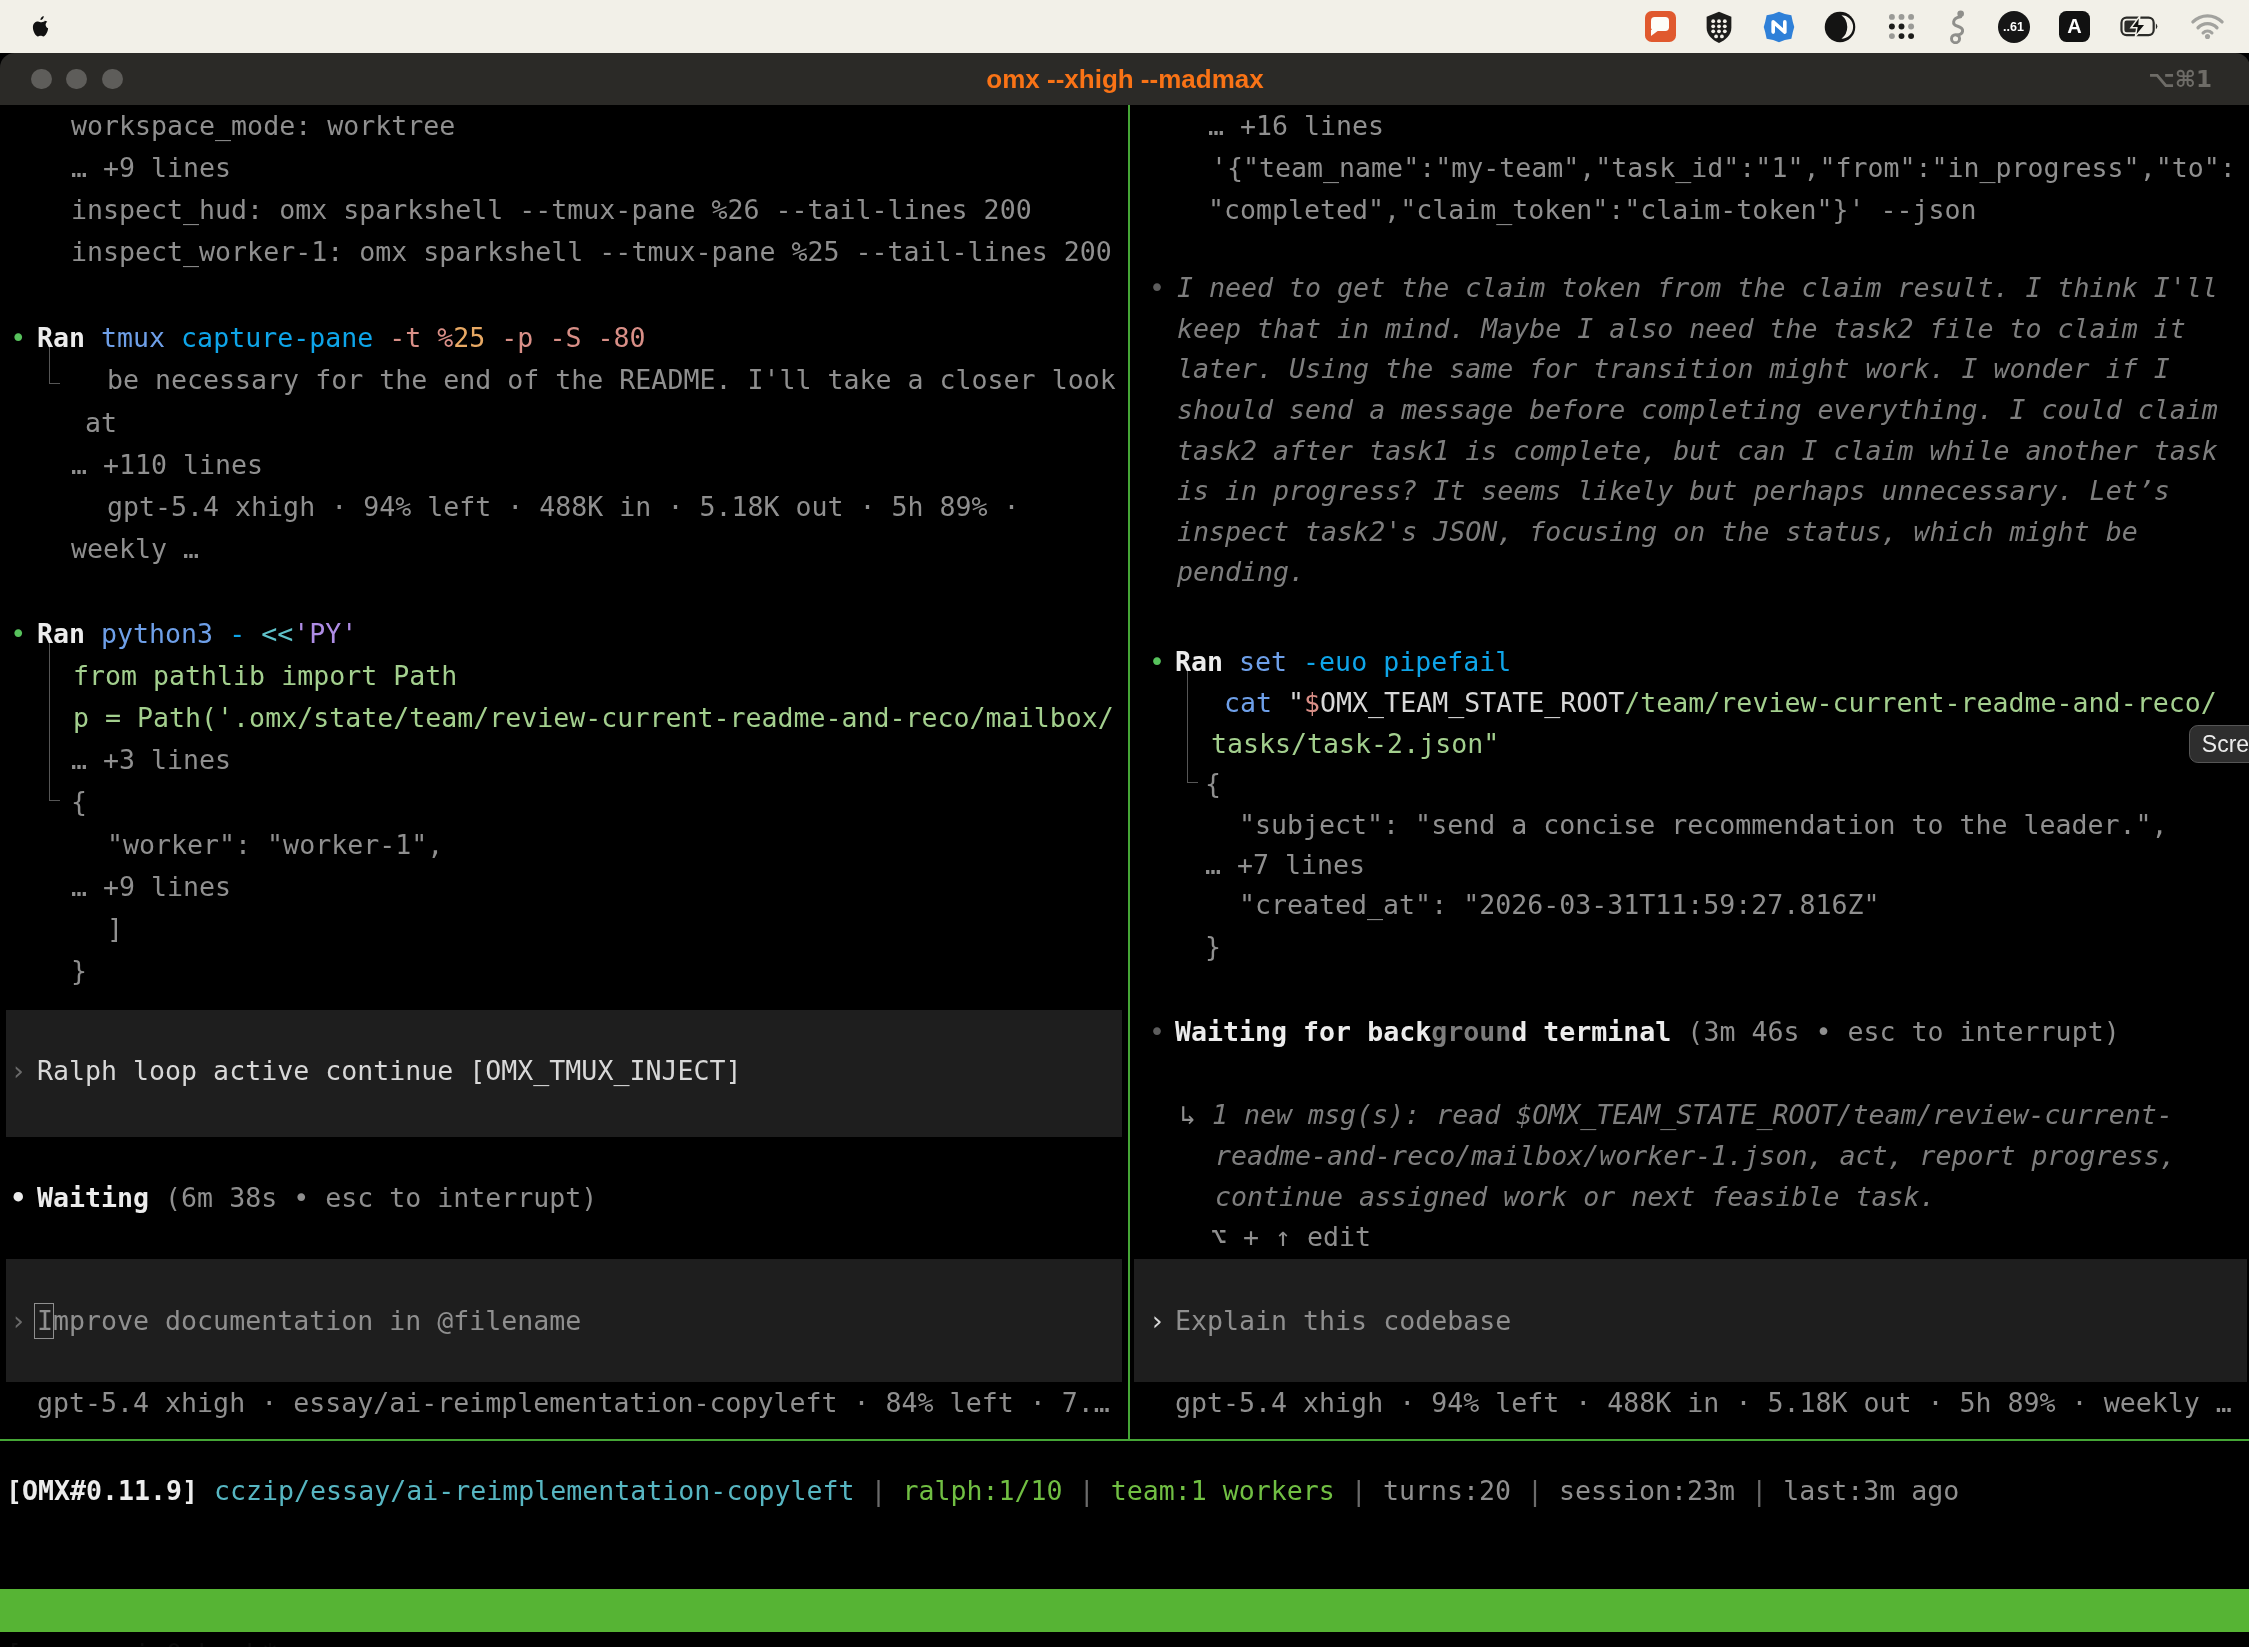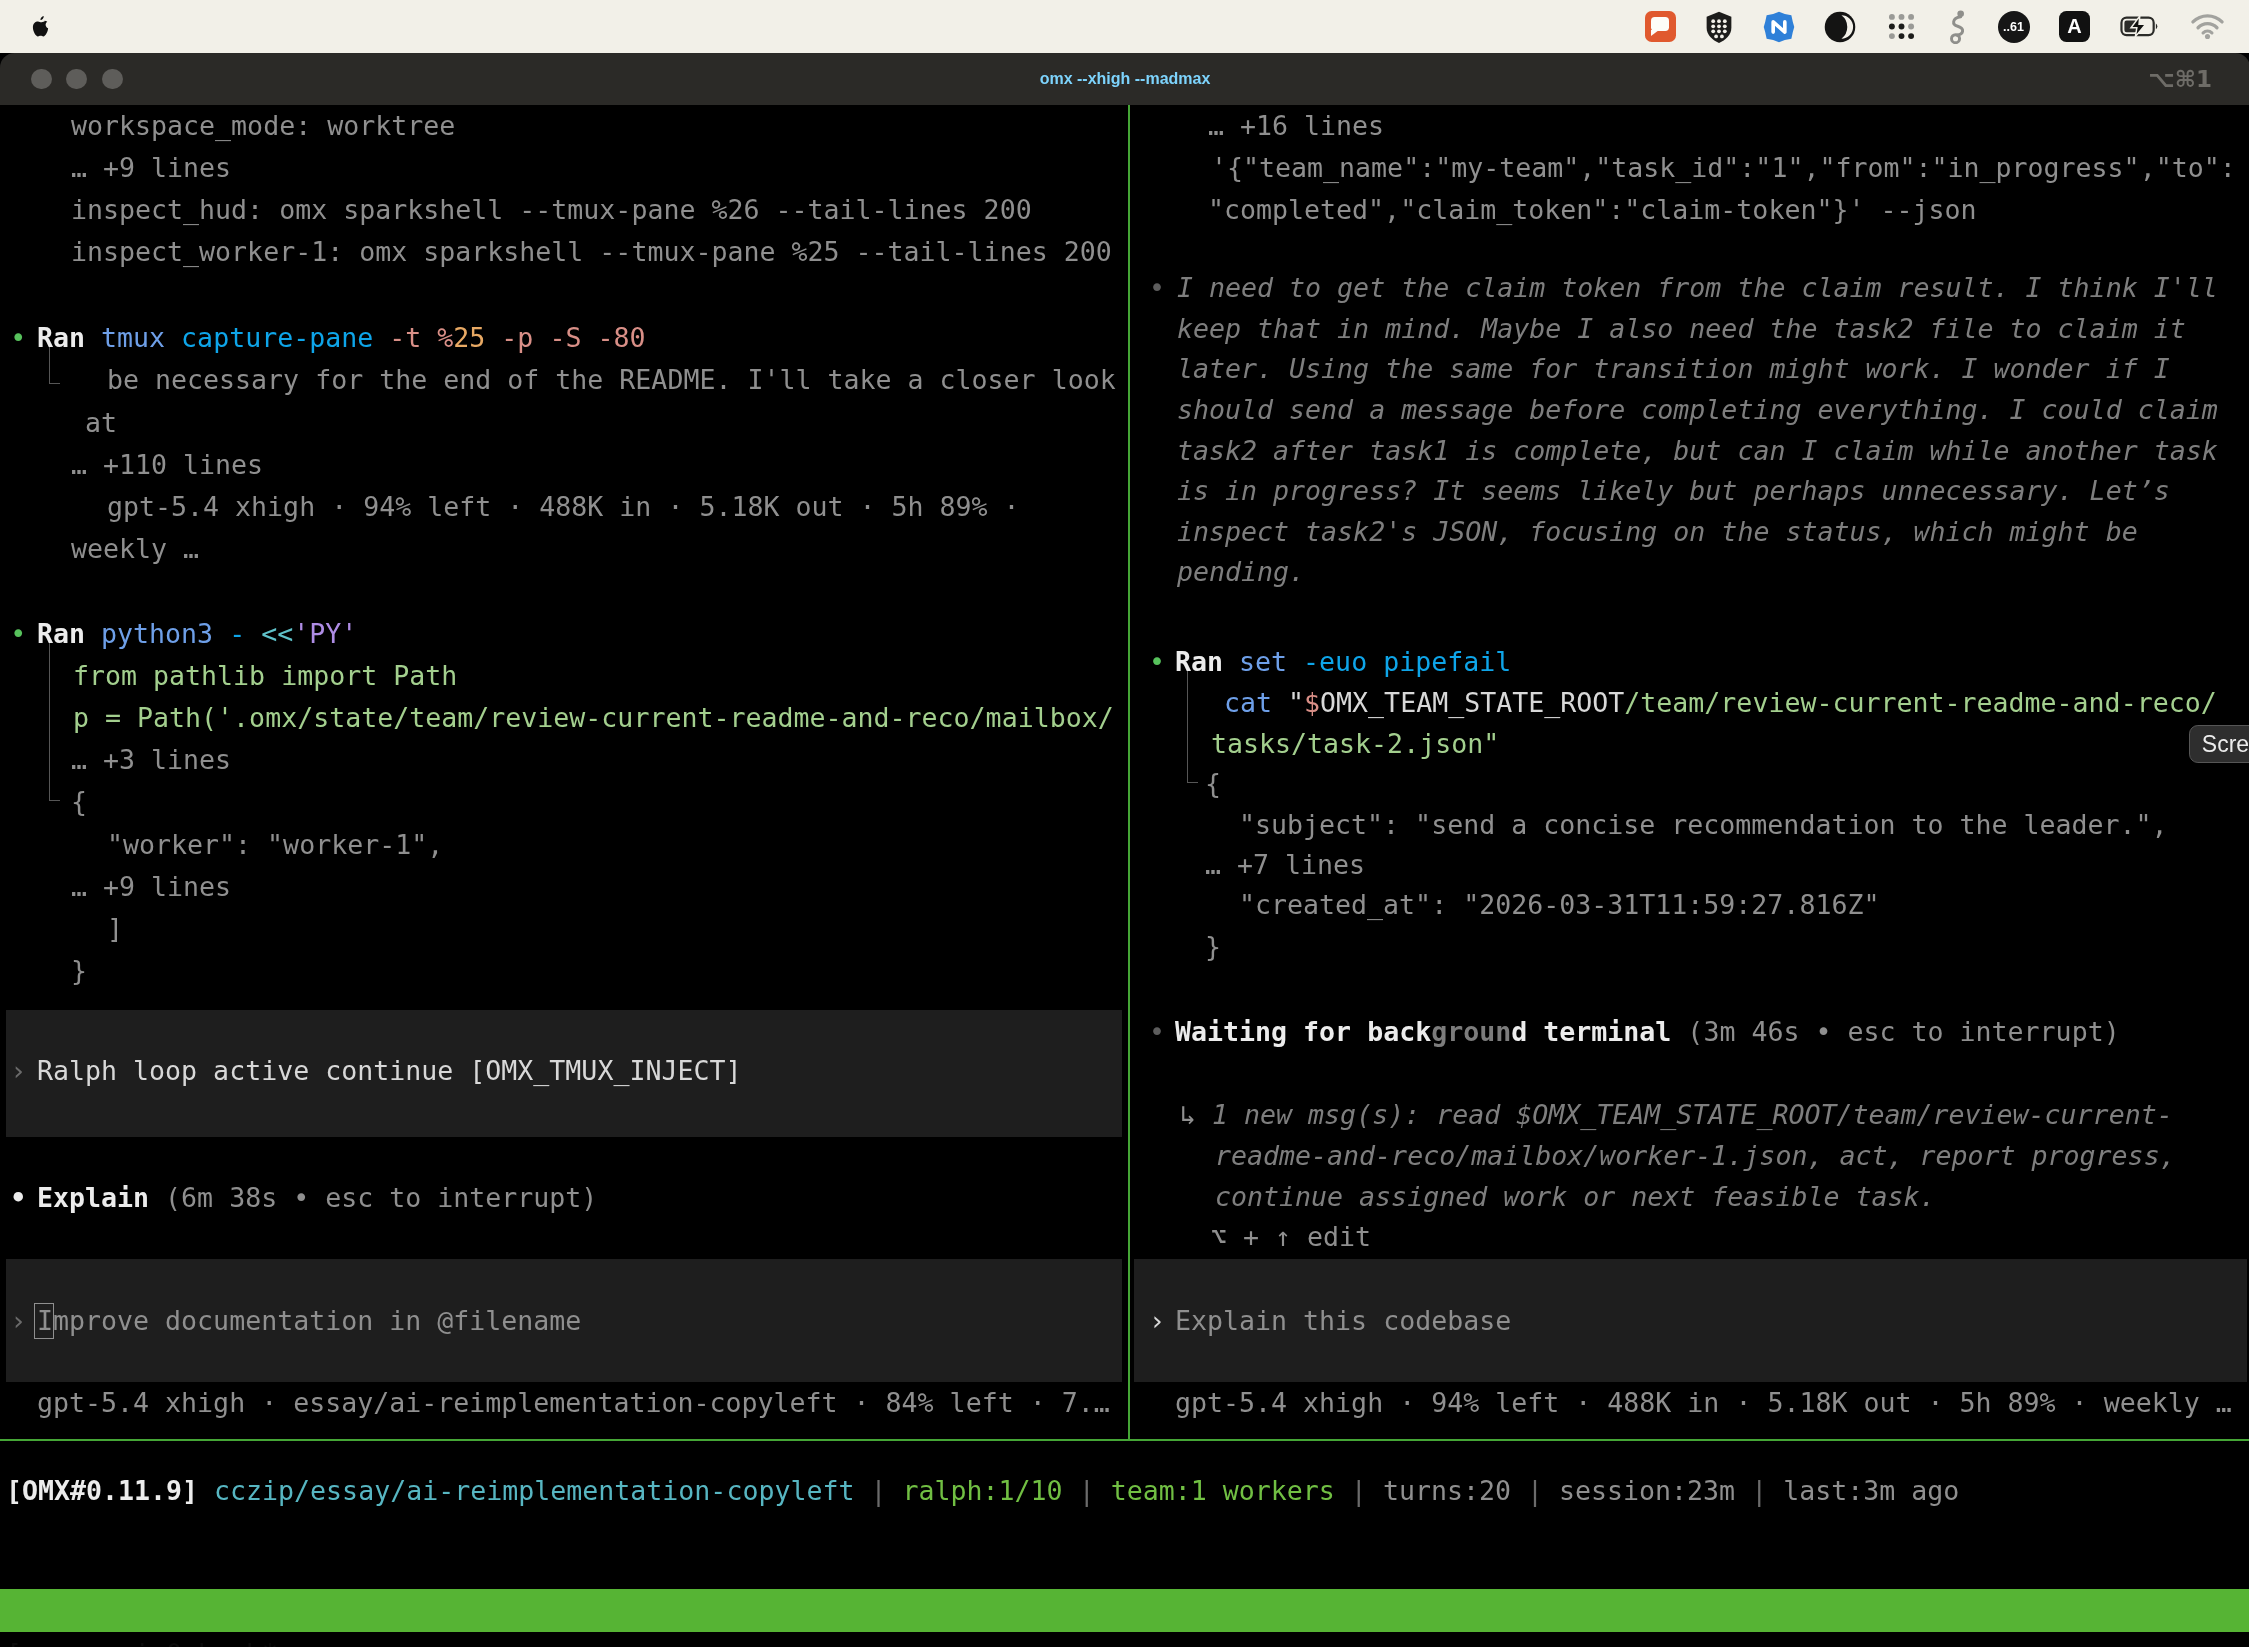--- a/index.html
+++ b/index.html
@@ -23,21 +23,21 @@
   .ic-a { width:31px; height:31px; background:#111; border-radius:7.4px; color:#fff; font-size:20px; font-weight:bold; }
 
   
   #window { position:absolute; top:53px; left:0; width:2250px; height:1594px;
             border-radius:14.8px 14.8px 11.8px 11.8px; overflow:hidden; background:#000; z-index:10; }
   #content { position:absolute; top:-53px; left:0; width:2250px; height:1648px; }
   #titlebar { position:absolute; top:53px; left:0; width:2250px; height:52px; background:#2b2a27; }
   .tdot { position:absolute; top:15.5px; width:20.7px; height:20.7px; border-radius:50%; background:#5e5d5a; }
   #dot1 { left:31px; } #dot2 { left:66px; } #dot3 { left:102px; }
   #wtitle { position:absolute; top:0; left:0; width:100%; height:52px; line-height:52px; text-align:center;
-            color:#7dd3fc; font-family:"Liberation Sans","DejaVu Sans",sans-serif; font-size:16px; font-weight:bold; }
+            color:#f97316; font-family:"Liberation Sans","DejaVu Sans",sans-serif; font-size:26px; font-weight:bold; }
   #wshortcut { position:absolute; top:0; right:38px; height:52px; line-height:52px;
                color:#6e6c67; font-family:"DejaVu Sans",sans-serif; font-size:23px; font-weight:bold; }
 
   
   .inputbox { position:absolute; background:#1e1e1e; z-index:2; }
   #box-ralph   { left:5.9px;    top:1010px; width:1116px; height:127px; }
   #box-prompt-l{ left:5.9px;    top:1259px; width:1116px; height:123px; }
   #box-prompt-r{ left:1134px; top:1259px; width:1113px; height:123px; }
 
   #pane-divider { position:absolute; left:1128px; top:105px; width:2.2px; height:1335px; background:#45a636; z-index:3; }
@@ -209,21 +209,21 @@
         <div class="tline" style="left: 73px; top: 697px;"><span class="sg-gr">p = Path('.omx/state/team/review-current-readme-and-reco/mailbox/</span></div>
         <div class="tline" style="left: 71px; top: 739px;"><span class="sg-g">… +3 lines</span></div>
         <div class="tline" style="left: 71px; top: 781px;"><span class="sg-g">{</span></div>
         <div class="tline" style="left: 107px; top: 824px;"><span class="sg-g">"worker": "worker-1",</span></div>
         <div class="tline" style="left: 71px; top: 866px;"><span class="sg-g">… +9 lines</span></div>
         <div class="tline" style="left: 107px; top: 908px;"><span class="sg-g">]</span></div>
         <div class="tline" style="left: 71px; top: 950px;"><span class="sg-g">}</span></div>
         <div class="tline" style="left: 10.3px; top: 1050px;"><span class="sg-g2">›</span></div>
         <div class="tline" style="left: 37px; top: 1050px;"><span class="sg-wt">Ralph loop active continue [OMX_TMUX_INJECT]</span></div>
         <div class="tline" style="left: 10.3px; top: 1177px;"><span class="sg-w">•</span></div>
-        <div class="tline" style="left: 37px; top: 1177px;"><span class="sg-w">Explain </span><span class="sg-g">(6m 38s • esc to interrupt)</span></div>
+        <div class="tline" style="left: 37px; top: 1177px;"><span class="sg-w">Waiting </span><span class="sg-g">(6m 38s • esc to interrupt)</span></div>
         <div class="tline" style="left: 10.3px; top: 1300px;"><span class="sg-g2">›</span></div>
         <div class="tline" style="left: 37px; top: 1300px;"><span class="sg-g">Improve documentation in @filename</span></div>
         <div class="tline" style="left: 37px; top: 1382px;"><span class="sg-g">gpt-5.4 xhigh · essay/ai-reimplementation-copyleft · 84% left · 7.…</span></div>
         <div class="tline" style="left: 1208px; top: 105px;"><span class="sg-g">… +16 lines</span></div>
         <div class="tline" style="left: 1211px; top: 147px;"><span class="sg-g">'{"team_name":"my-team","task_id":"1","from":"in_progress","to":</span></div>
         <div class="tline" style="left: 1208px; top: 189px;"><span class="sg-g">"completed","claim_token":"claim-token"}' --json</span></div>
         <div class="tline" style="left: 1149px; top: 267px;"><span class="sg-dim">•</span></div>
         <div class="tline" style="left: 1177px; top: 267px;"><span class="sg-gi">I need to get the claim token from the claim result. I think I'll</span></div>
         <div class="tline" style="left: 1177px; top: 308px;"><span class="sg-gi">keep that in mind. Maybe I also need the task2 file to claim it</span></div>
         <div class="tline" style="left: 1177px; top: 348px; text-align: center;"><span class="sg-gi">later. Using the same for transition might work. I wonder if I</span></div>

